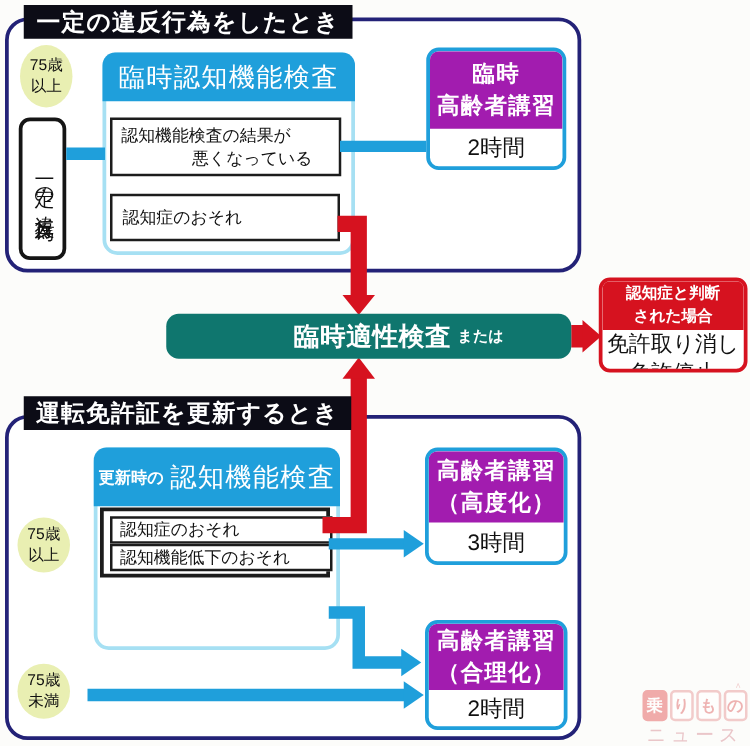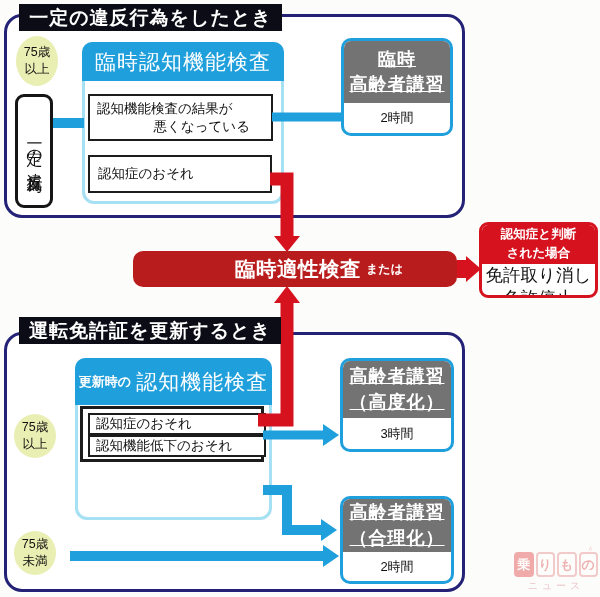--- a/index.html
+++ b/index.html
@@ -45,29 +45,28 @@
   }
   .group{background:#fff;border:3px solid #1c1c1c;z-index:4;padding:4px 5px;
     display:flex;flex-direction:column;justify-content:space-between;}
   .group .cond{position:relative;width:100%;height:23px;}
   
   .course{
     border:3px solid #1f9fdb;border-radius:10px;background:#fff;z-index:4;overflow:hidden;
     display:flex;flex-direction:column;
   }
   .course .chead{
-    background:#737373;color:#fff;font-weight:bold;font-size:18px;line-height:1.4;
+    background:#a21caf;color:#fff;font-weight:bold;font-size:18px;line-height:1.4;
     display:flex;align-items:center;justify-content:center;text-align:center;white-space:pre-line;
     letter-spacing:1px;
-    text-decoration:underline;
-  }
-  .course .cbody{flex:1;display:flex;align-items:center;justify-content:center;font-size:13px;text-align:right;}
+  }
+  .course .cbody{flex:1;display:flex;align-items:center;justify-content:center;font-size:18px;text-align:right;}
   
   .redbar{
-    background:#b91c1c;border-radius:10px;color:#fff;z-index:6;
+    background:#0f766e;border-radius:10px;color:#fff;z-index:6;
     display:flex;align-items:center;justify-content:center;gap:5px;padding-left:48px;
   }
   .redbar .big{font-size:20.5px;font-weight:bold;letter-spacing:0.5px;}
   .redbar .small{font-size:12px;font-weight:bold;}
   
   .outcome{border:3px solid #d6121f;border-radius:9px;background:#fff;z-index:6;overflow:hidden;
     display:flex;flex-direction:column;}
   .outcome .ohead{
     background:#d6121f;color:#fff;font-size:12.5px;font-weight:bold;line-height:1.55;
     display:flex;align-items:center;justify-content:center;text-align:center;white-space:pre-line;
@@ -79,21 +78,21 @@
   svg.connectors{position:absolute;left:0;top:0;z-index:5;pointer-events:none;}
   
   .watermark{z-index:7;opacity:0.5;}
   .wm-row{display:flex;gap:2px;}
   .wm-cell{
     width:19px;height:21px;border-radius:4px;display:flex;align-items:center;justify-content:center;
     font-size:13px;font-weight:bold;background:#fff;border:2px solid #e89a9a;color:#e06a6a;
   }
   .wm-cell.solid{background:#e45b5b;border-color:#e45b5b;color:#fff;}
   .wm-caret{position:absolute;top:-8px;right:3px;color:#e8a0a0;font-size:9px;}
-  .wm-sub{margin-top:2px;text-align:center;font-size:10px;color:#d88f98;letter-spacing:4px;}
+  .wm-sub{margin-top:2px;text-align:center;font-size:15px;color:#d88f98;letter-spacing:4px;}
   .line2-right{display:block;text-align:right;width:100%;padding-right:14px;}
   .line1-left{display:block;width:100%;}
 </style>
 </head>
 <body>
 
 <div id="stage">
 
   <div class="abs frame" style="left:4px;top:14px;width:461px;height:204px;"></div>
 

